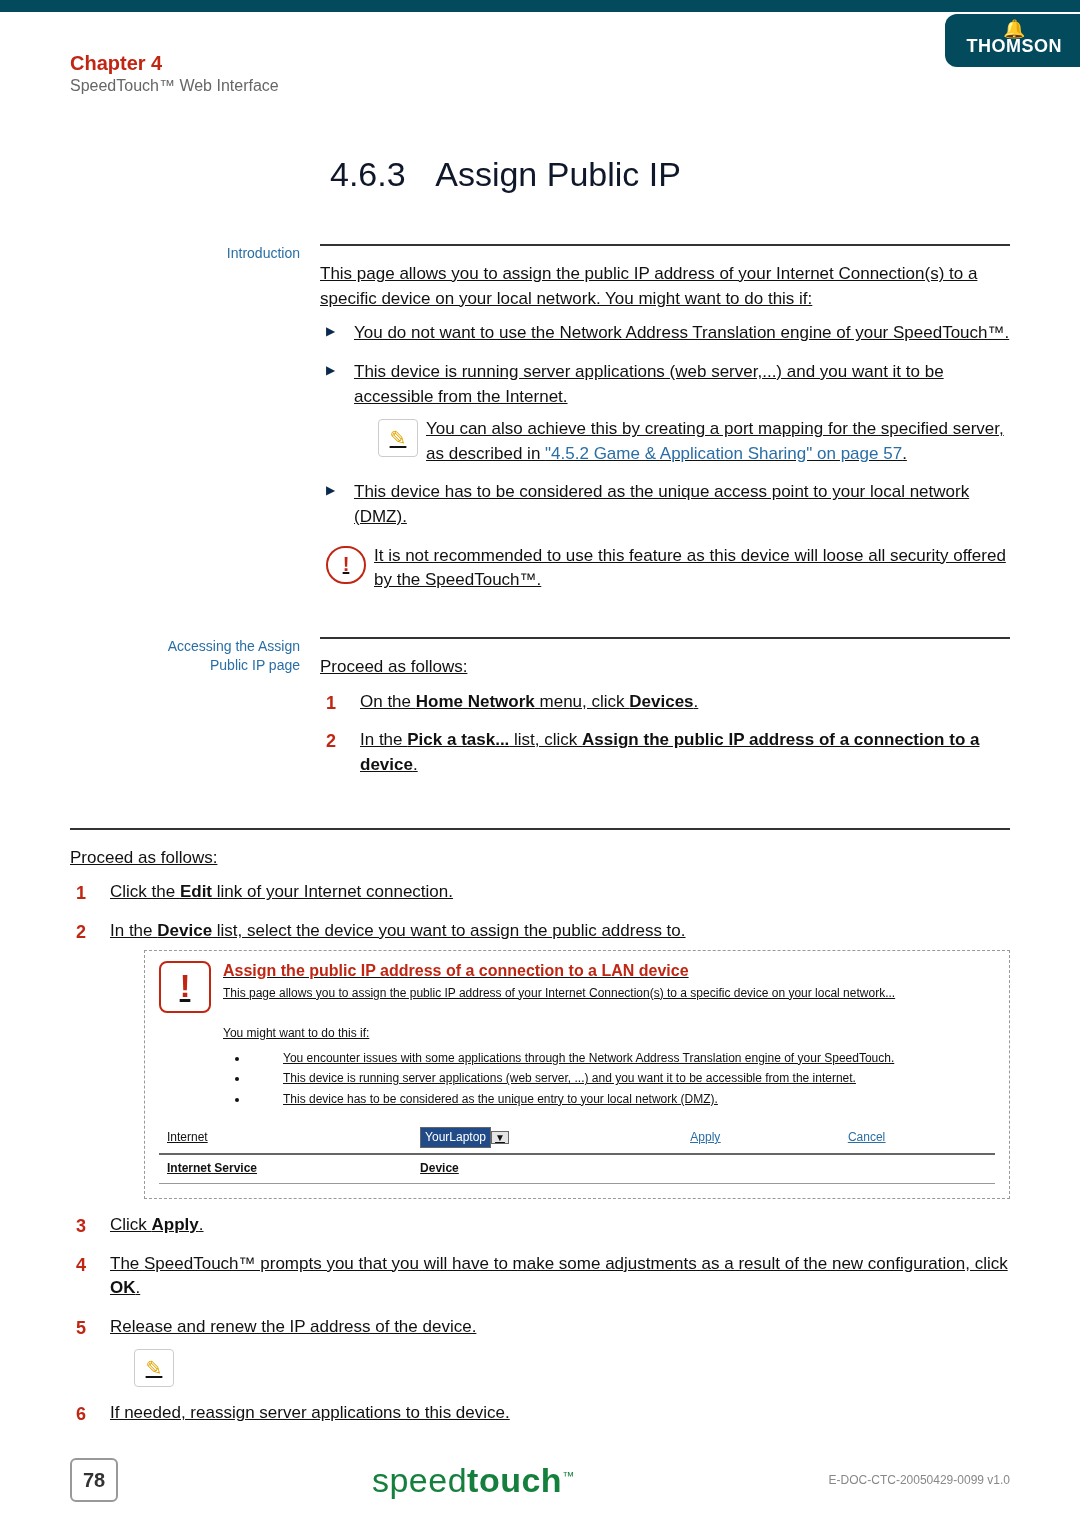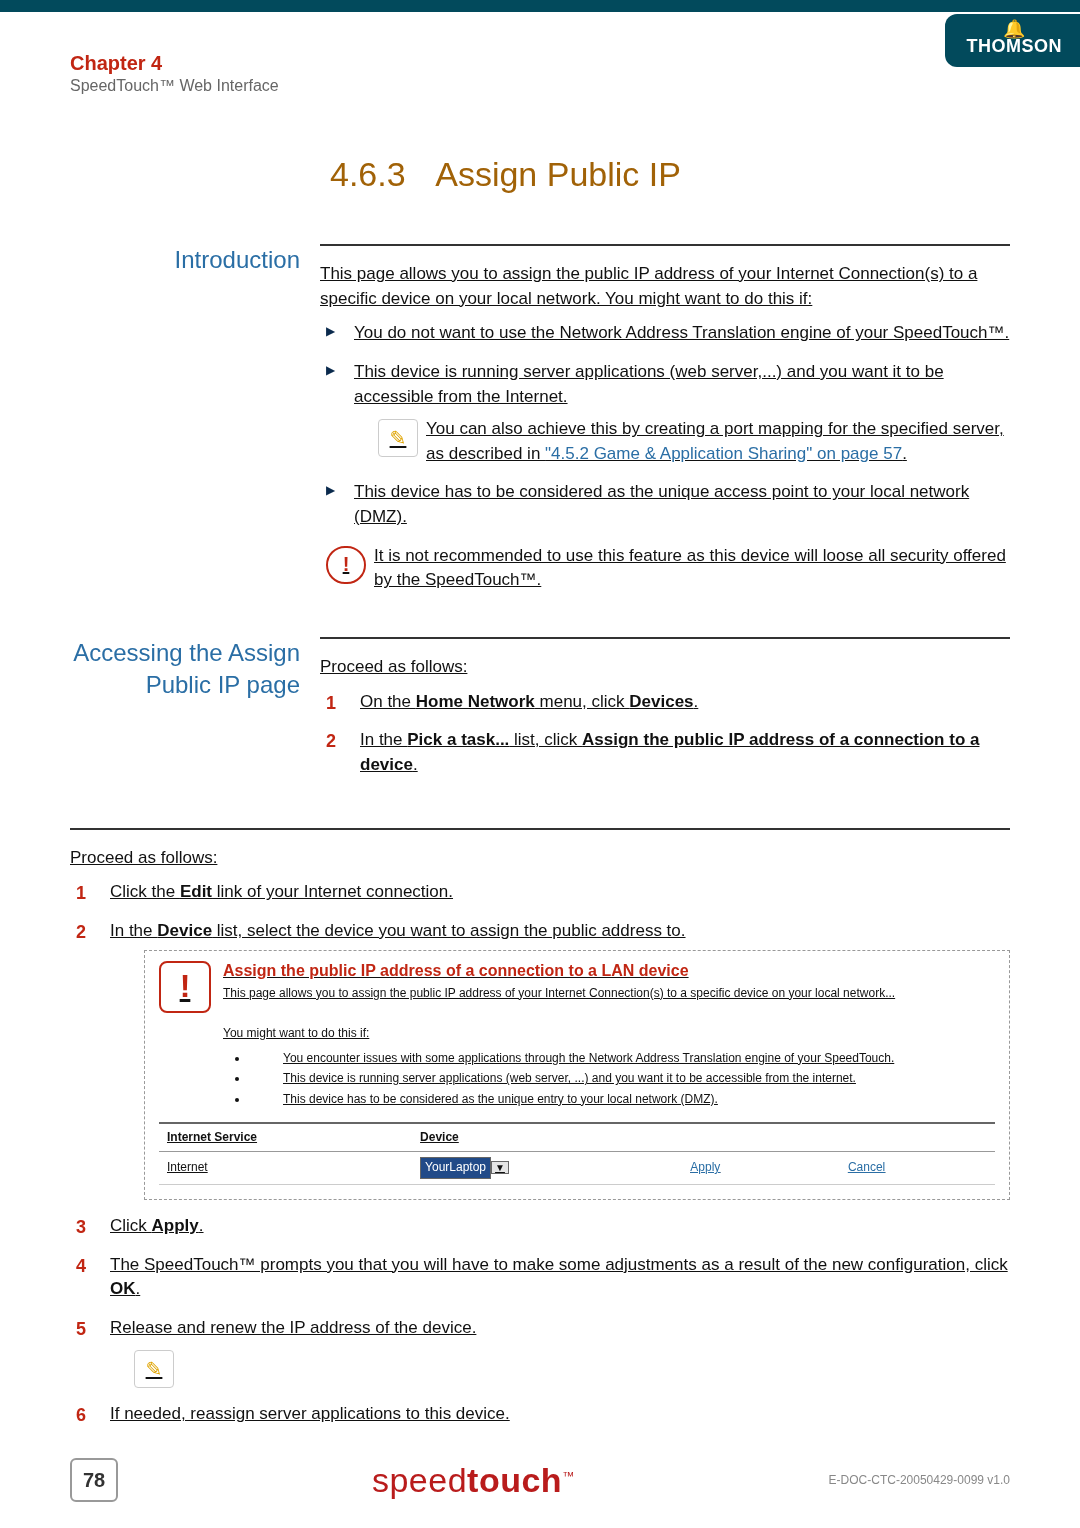--- a/index.html
+++ b/index.html
@@ -22,34 +22,34 @@
     color: #fff;
     padding: 8px 18px 10px 22px;
     border-top-left-radius: 12px;
     border-bottom-left-radius: 12px;
     text-align: center;
     font-size: 11px;
   }
   .logo .bell { font-size: 18px; line-height: 14px; }
   .logo .brand { font-weight: bold; font-size: 18px; letter-spacing: 0.5px; }
   .section-title {
-    color: #a16207;
+    color: #0f172a;
     font-size: 34px;
     font-weight: normal;
     margin: 60px 0 50px 260px;
   }
   .section-prefix { margin-right: 22px; }
   .block { display: flex; margin-top: 18px; }
   .block + .block { margin-top: 36px; }
   .side-label {
     width: 250px;
     text-align: right;
     padding-right: 20px;
     color: #2a6ea5;
-    font-size: 24px;
+    font-size: 14px;
     line-height: 1.35;
     flex-shrink: 0;
   }
   .body-col {
     flex: 1;
     border-top: 2px solid #333;
     padding-top: 16px;
     font-size: 17px;
     line-height: 1.45;
     color: #111;
@@ -111,21 +111,21 @@
     position: absolute; left: 0; bottom: 26px; width: 100%;
     display: flex; align-items: center; padding: 0 70px;
     font-size: 13px; color: #666;
   }
   .pageno {
     border: 2px solid #999; border-radius: 6px;
     width: 48px; height: 44px; display: flex; align-items: center; justify-content: center;
     font-size: 20px; font-weight: bold; color: #333;
   }
   .brandmark {
-    flex: 1; text-align: center; color: #b91c1c; font-size: 34px; letter-spacing: 0.5px;
+    flex: 1; text-align: center; color: #15803d; font-size: 34px; letter-spacing: 0.5px;
   }
   .brandmark .b { font-weight: bold; }
   .brandmark sup { font-size: 12px; vertical-align: super; }
   .docid { color: #888; font-size: 12px; }
 </style>
 </head>
 <body>
 
 <div class="top-band"></div>
 
@@ -209,35 +209,35 @@
             </div>
             <div class="ss-why">You might want to do this if:</div>
             <ul class="ss-bul">
               <li>You encounter issues with some applications through the Network Address Translation engine of your SpeedTouch.</li>
               <li>This device is running server applications (web server, ...) and you want it to be accessible from the internet.</li>
               <li>This device has to be considered as the unique entry to your local network (DMZ).</li>
             </ul>
             <table class="ss-table">
               <tbody>
                   <tr>
-                <th>Internet Service</th>
-                <th>Device</th>
-                <th></th>
-                    <th></th>
-              </tr>
-              <tr>
                 <td>Internet</td>
                 <td>
                   <span class="ss-sel">
                     <span>YourLaptop</span>
                   </span><span class="ss-drop">▼</span>
                 </td>
                 <td><span class="ss-link">Apply</span></td>
                 <td><span class="ss-link">Cancel</span></td>
               </tr>
+              <tr>
+                <th>Internet Service</th>
+                <th>Device</th>
+                <th></th>
+                    <th></th>
+              </tr>
             </tbody>
               </table>
           </div>
         </li>
         <li><span class="num">3</span>
           <span>Click </span><b>Apply</b><span>.</span>
         </li>
         <li><span class="num">4</span>
           <span>The SpeedTouch™ prompts you that you will have to make some adjustments as a result of the new configuration, click </span><b>OK</b><span>.</span>
         </li>

